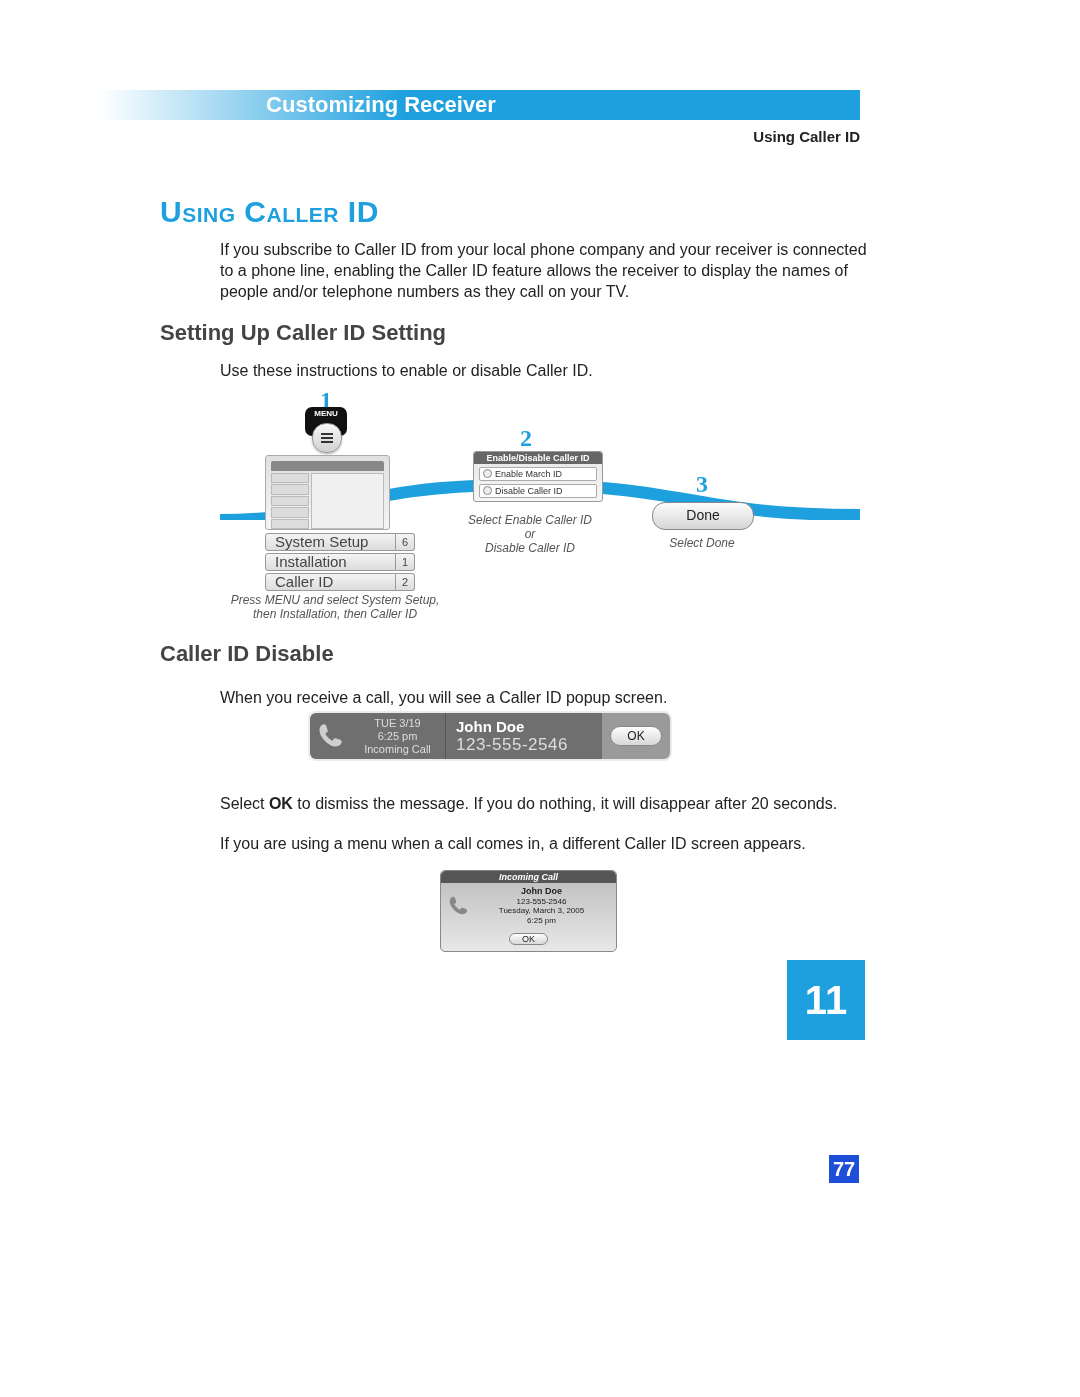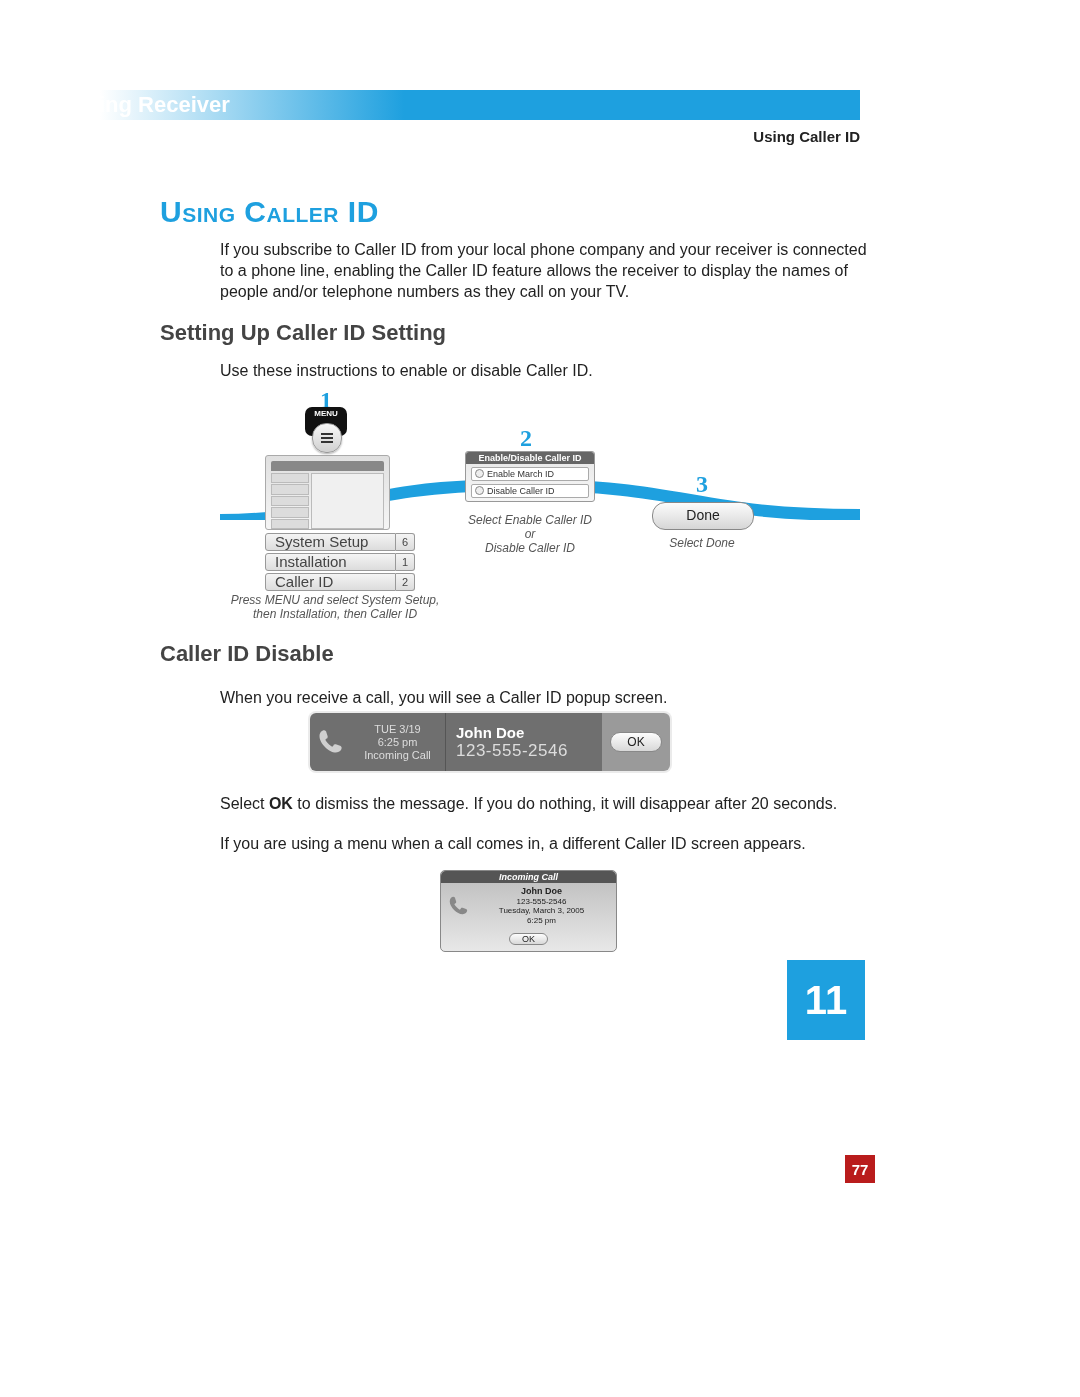--- a/index.html
+++ b/index.html
@@ -28,21 +28,21 @@
   }
   .header-title {
     position: absolute;
     top: 90px;
     left: 0;
     width: 768px;
     height: 30px;
     color: #fff;
     font-weight: bold;
     font-size: 22px;
-    text-align: left;
+    text-align: center;
     line-height: 30px;
     padding-right: 6px;
     box-sizing: border-box;
     z-index: 2;
   }
   .header-sub {
     position: absolute;
     top: 128px;
     left: 0;
     width: 860px;
@@ -181,21 +181,21 @@
     border:1px solid #999; border-left:none; border-radius:0 3px 3px 0;
     font-size:11px; color:#444; text-align:center; line-height:16px;
   }
   .step1-caption {
     position:absolute; top:208px; left:10px; width:210px;
     font-size:12px; font-style:italic; color:#555; text-align:center;
   }
 
   
   .dialog {
-    position:absolute; top:66px; left:245px;
+    position:absolute; top:66px; left:253px;
     width:128px;
     background: linear-gradient(#e7e7e7,#f6f6f6);
     border:1px solid #999; border-radius:3px;
     z-index:3;
   }
   .dialog .dtitle {
     background:#666; color:#fff; font-size:9px; font-weight:bold;
     text-align:center; padding:1px 0; border-radius:3px 3px 0 0;
   }
   .dialog .opt {
@@ -243,21 +243,21 @@
     top: 652px;
     left: 220px;
     width: 660px;
     font-size: 16px;
     margin-top: 37px;
   }
 
   .popup {
     position: absolute;
     top: 713px; left: 310px;
-    width: 360px; height: 58px;
+    width: 360px; height: 46px;
     display:flex;
     border-radius: 6px;
     overflow:hidden;
     box-shadow: 0 0 0 2px rgba(0,0,0,.08);
   }
   .popup .iconcol {
     width:40px; background:#6f6f6f;
     display:flex; align-items:center; justify-content:center;
   }
   .popup .timecol {
@@ -326,24 +326,24 @@
   .tab {
     position:absolute;
     right: 215px; top: 960px;
     width: 78px; height: 80px;
     background:#1ea0df; color:#fff;
     font-size:40px; font-weight:bold;
     display:flex; align-items:center; justify-content:center;
   }
   .page-num-block {
     position:absolute;
-    right: 205px; top: 1155px;
+    right: 221px; top: 1155px;
     width: 30px; height: 28px;
-    background:#b91c1c; color:#fff;
-    font-size:15px; font-weight:bold;
+    background:#1d4ed8; color:#fff;
+    font-size:20px; font-weight:bold;
     display:flex; align-items:center; justify-content:center;
   }
 
   .phone-svg { width: 28px; height: 28px; }
 </style>
 </head>
 <body>
 
 <div class="page">
 

